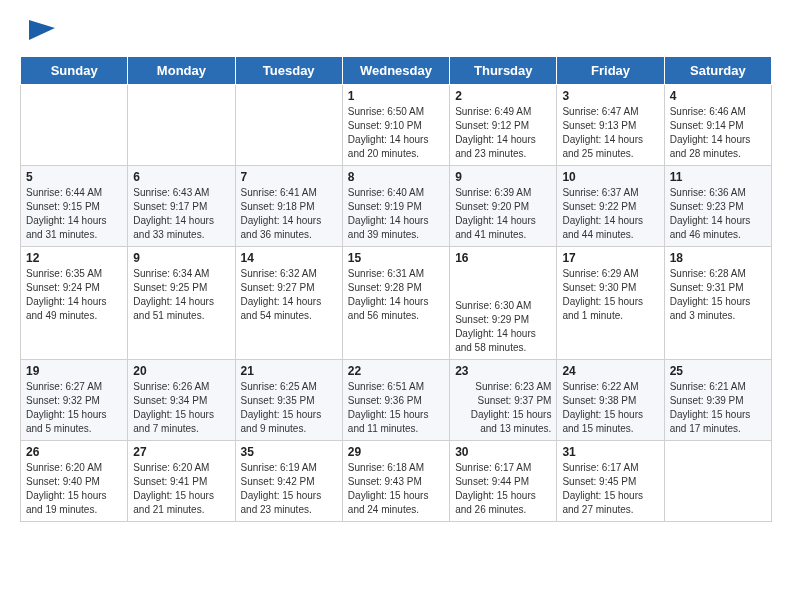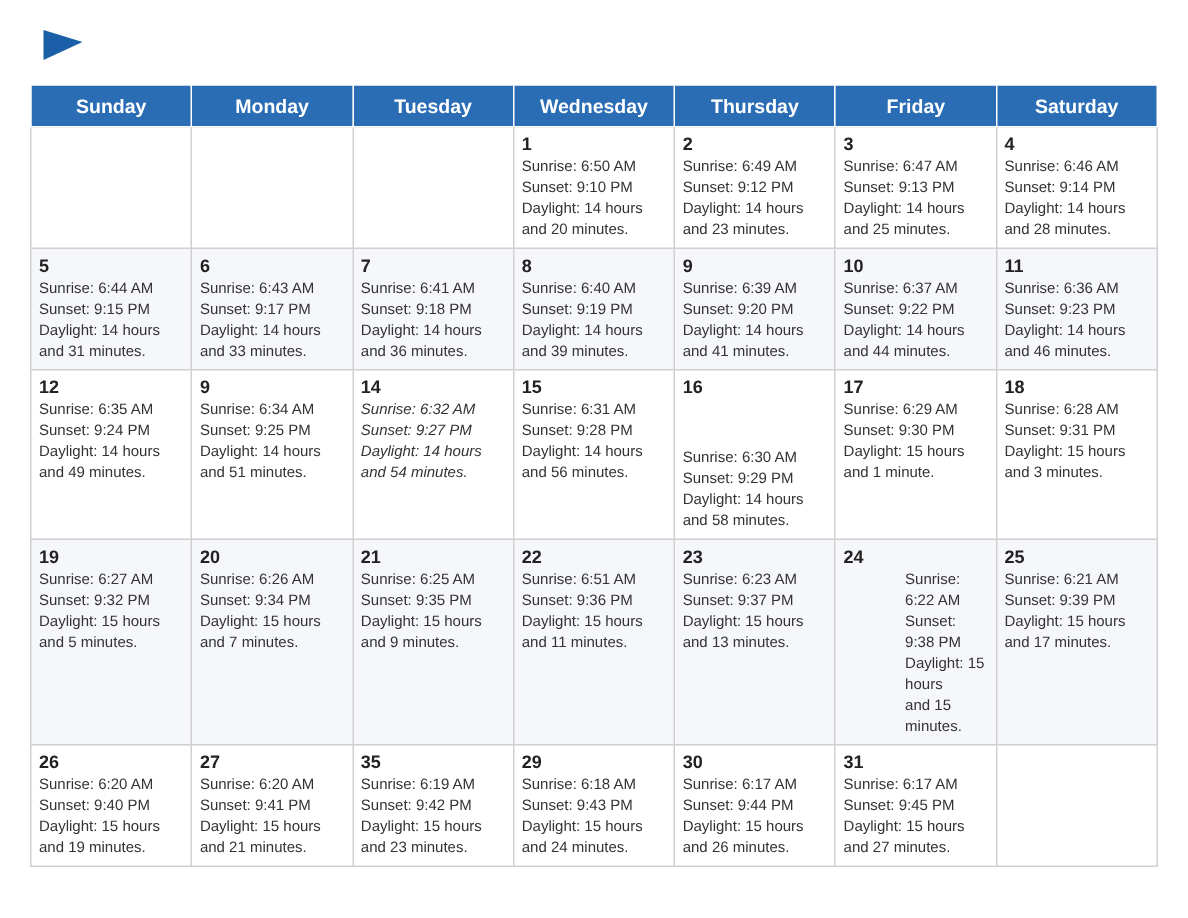--- a/index.html
+++ b/index.html
@@ -225,21 +225,21 @@
           </td>
           <td>
             <span class="day-num">9</span>
             <div class="day-info" style="white-space: pre-line;">Sunrise: 6:34 AM
 Sunset: 9:25 PM
 Daylight: 14 hours
 and 51 minutes.</div>
           </td>
           <td>
             <span class="day-num">14</span>
-            <div class="day-info" style="white-space: pre-line; font-style: italic;">Sunrise: 6:32 AM
+            <div class="day-info" style="white-space: pre-line;">Sunrise: 6:32 AM
 Sunset: 9:27 PM
 Daylight: 14 hours
 and 54 minutes.</div>
           </td>
           <td>
             <span class="day-num">15</span>
             <div class="day-info" style="white-space: pre-line;">Sunrise: 6:31 AM
 Sunset: 9:28 PM
 Daylight: 14 hours
 and 56 minutes.</div>
@@ -290,28 +290,28 @@
           </td>
           <td>
             <span class="day-num">22</span>
             <div class="day-info" style="white-space: pre-line;">Sunrise: 6:51 AM
 Sunset: 9:36 PM
 Daylight: 15 hours
 and 11 minutes.</div>
           </td>
           <td>
             <span class="day-num">23</span>
-            <div class="day-info" style="white-space: pre-line;">Sunrise: 6:23 AM
+            <div class="day-info" style="white-space: pre-line; text-align: right;">Sunrise: 6:23 AM
 Sunset: 9:37 PM
 Daylight: 15 hours
 and 13 minutes.</div>
           </td>
           <td>
             <span class="day-num">24</span>
-            <div class="day-info" style="white-space: pre-line; margin-left: 41px;">Sunrise: 6:22 AM
+            <div class="day-info" style="white-space: pre-line;">Sunrise: 6:22 AM
 Sunset: 9:38 PM
 Daylight: 15 hours
 and 15 minutes.</div>
           </td>
           <td>
             <span class="day-num">25</span>
             <div class="day-info" style="white-space: pre-line;">Sunrise: 6:21 AM
 Sunset: 9:39 PM
 Daylight: 15 hours
 and 17 minutes.</div>

